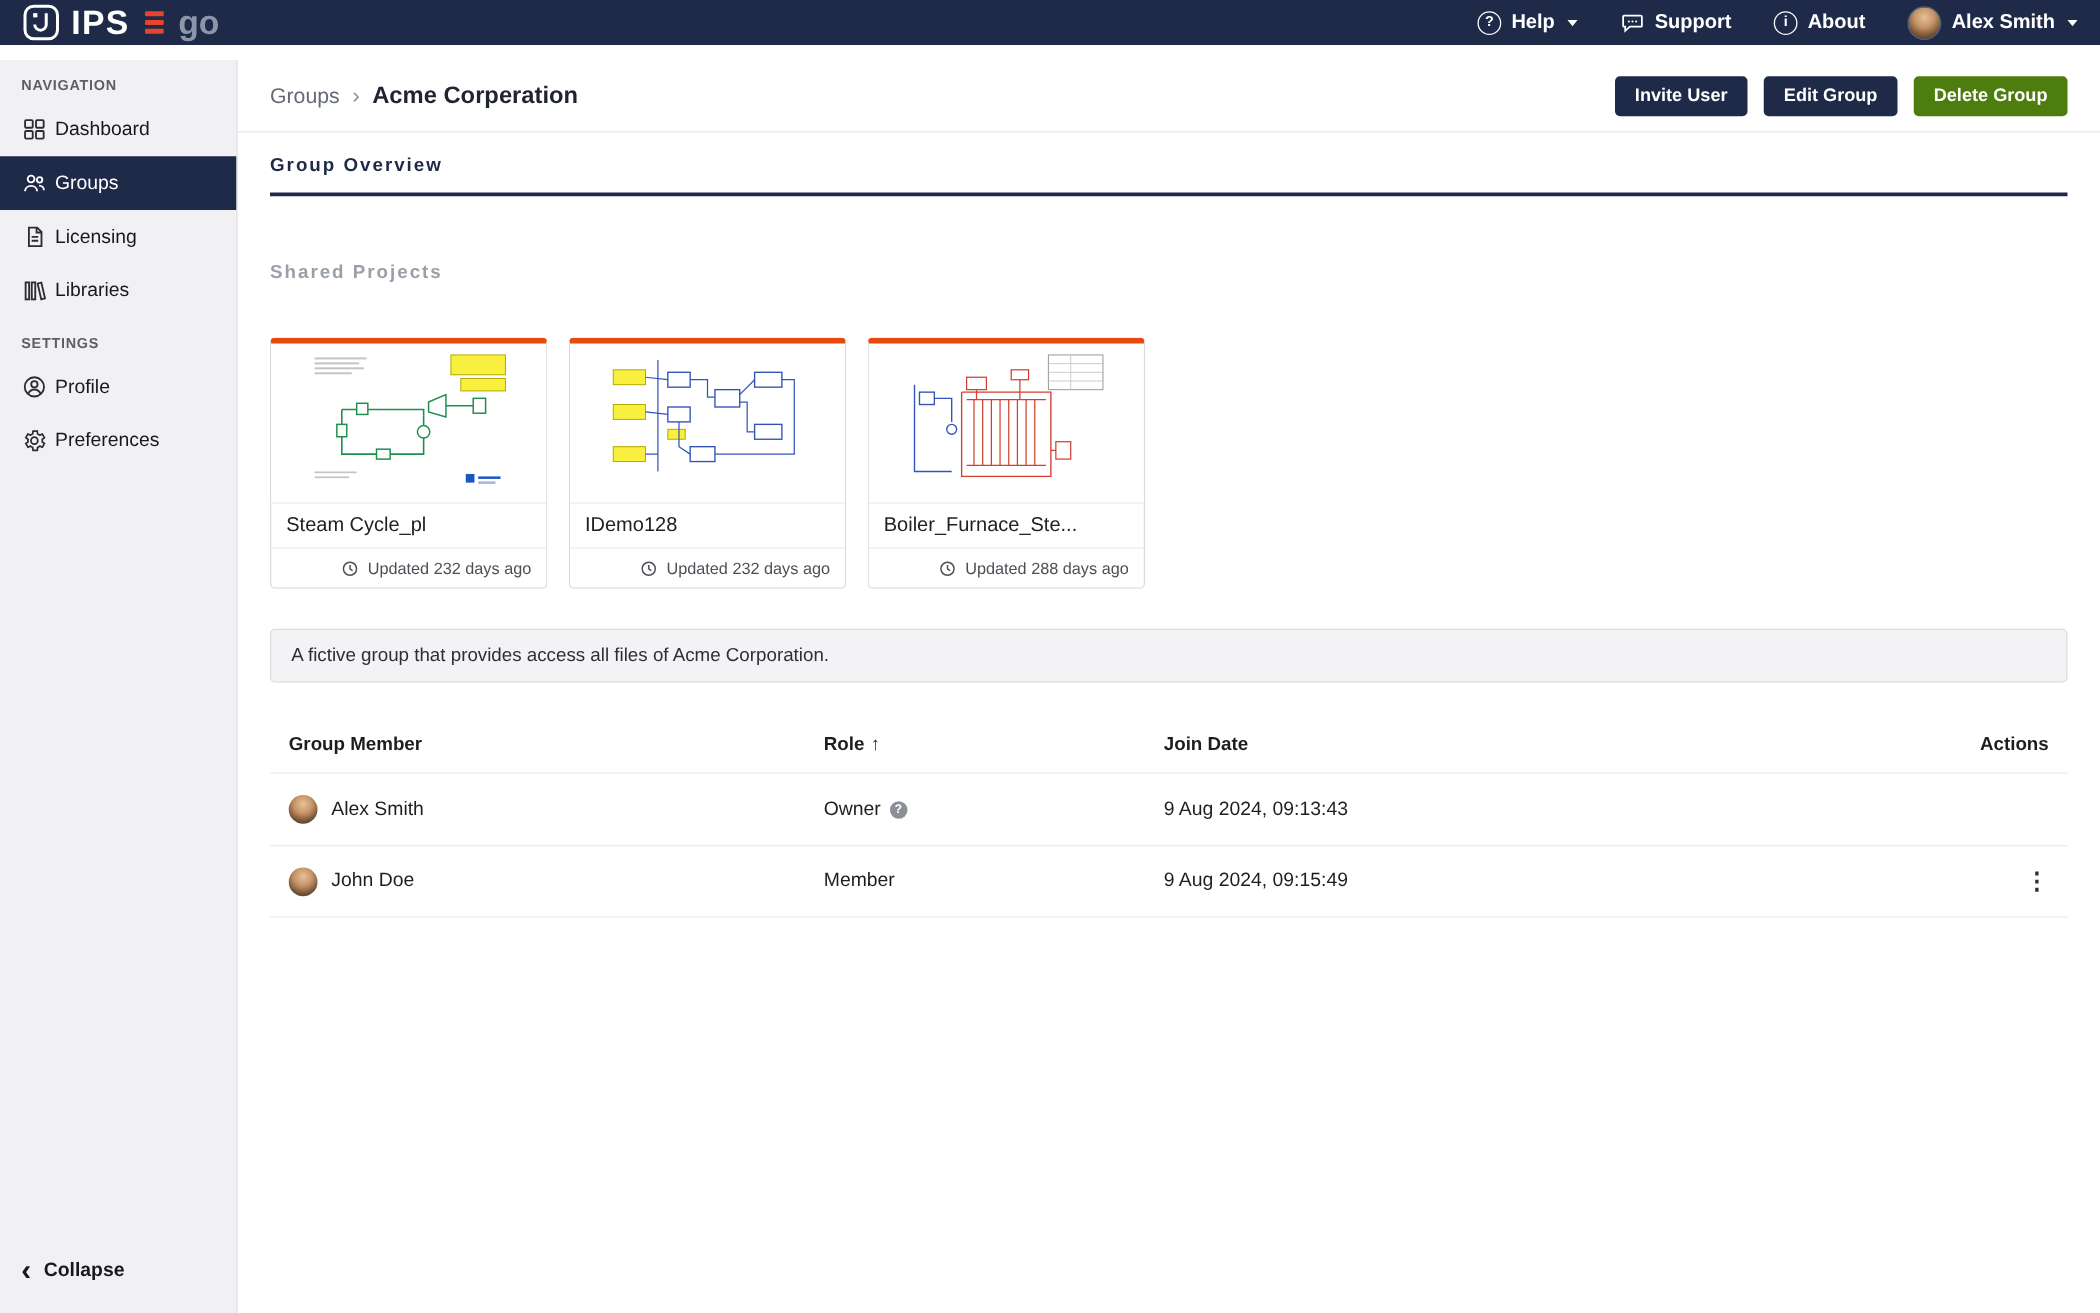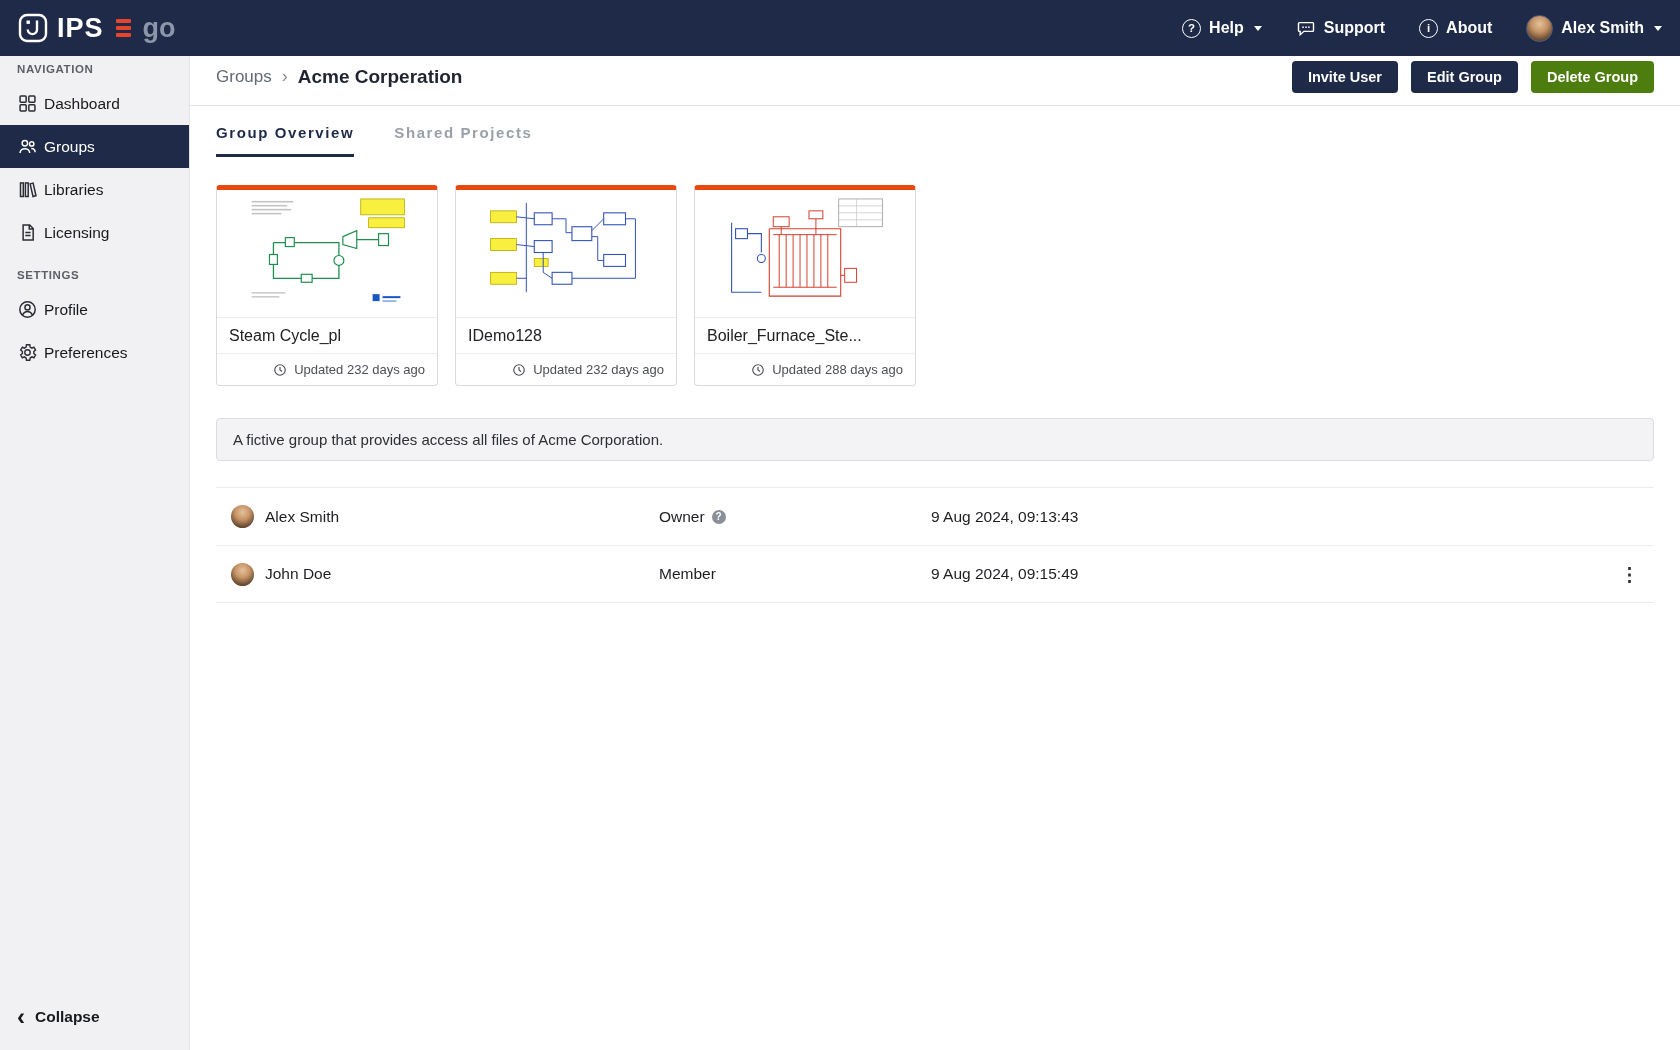--- a/index.html
+++ b/index.html
@@ -1,21 +1,21 @@
 <!DOCTYPE html>
 <html><head>
 <meta charset="utf-8">
 <style>
   * { box-sizing: border-box; margin: 0; padding: 0; }
   html, body { width: 1680px; height: 1050px; overflow: hidden; }
   body { font-family: "Liberation Sans", sans-serif; background: #fff; color: #1c1e21; }
 
   
   .topbar {
-    position: fixed; top: 0; left: 0; width: 100%; height: 56px;
+    position: fixed; top: 0; left: 0; width: 100%; height: 36px;
     background: #1e2a47; display: flex; align-items: center;
     padding: 0 18px; color: #fff; z-index: 10;
   }
   .brand { display: flex; align-items: center; gap: 9px; }
   .logo-mark { display: flex; align-items: center; }
   .brand-ips { font-size: 27px; font-weight: bold; letter-spacing: 1px; color: #fff; }
   .brand-bars { display: flex; flex-direction: column; gap: 3px; margin: 0 3px; }
   .brand-bars span { display: block; width: 15px; height: 4px; border-radius: 1px; background: #e8432c; }
   .brand-go { font-size: 27px; font-weight: bold; color: #8d96a8; }
   .topbar-menu { margin-left: auto; display: flex; align-items: center; gap: 34px; }
@@ -46,21 +46,21 @@
   .crumb-root { color: #636a75; font-size: 17px; cursor: pointer; }
   .crumb-sep { color: #8a8f98; font-size: 18px; margin: 0 10px; }
   .crumb-current { color: #1f2430; font-size: 19px; font-weight: bold; }
   .header-actions { margin-left: auto; display: flex; gap: 13px; }
   .btn { border: none; border-radius: 4px; padding: 8px 16px; font-family: inherit;
     font-size: 14.5px; font-weight: bold; color: #fff; cursor: pointer; }
   .btn-navy { background: #1e2a47; }
   .btn-red { background: #4d7c0f; }
 
   
-  .tabs { display: flex; gap: 40px; padding: 0 26px; margin-top: 18px; }
+  .tabs { display: flex; gap: 52px; padding: 0 26px; margin-top: 18px; flex-direction: column; }
   .tab { font-size: 15px; font-weight: bold; letter-spacing: 1.6px; color: #9aa0a8;
     padding-bottom: 13px; cursor: pointer; border-bottom: 3px solid transparent; }
   .tab.active { color: #1e2a47; border-bottom-color: #1e2a47; }
 
   
   .cards { display: flex; gap: 17px; padding: 28px 26px 0; }
   .card { width: 222px; background: #fff; border: 1px solid #dadade; border-top: 5px solid #e8490f;
     border-radius: 4px; overflow: hidden; cursor: pointer; }
   .card-thumb { height: 128px; background: #fff; border-bottom: 1px solid #ececef; padding: 3px; }
   .card-thumb svg { width: 100%; height: 100%; display: block; }
@@ -167,37 +167,37 @@
         <circle cx="16.8" cy="9" r="2.5"></circle>
         <path d="M16.3 14.3c2.6 0 4.4 1.8 4.4 4.3"></path>
       </svg>
     </span>
     <span>Groups</span>
   </div>
 
   <div class="side-item">
     <span class="sicon">
       <svg viewBox="0 0 24 24" fill="none" stroke="currentColor" stroke-width="1.7">
+        <path d="M7 3.5h7.5L18.5 7.5V20.5H7z"></path>
+          <path d="M14 3.5v4.5h4.5"></path>
+        <path d="M9.5 12h6M9.5 15.5h6"></path>
+      </svg>
+    </span>
+    <span>Licensing</span>
+  </div>
+
+  <div class="side-item">
+    <span class="sicon">
+      <svg viewBox="0 0 24 24" fill="none" stroke="currentColor" stroke-width="1.7">
         <rect x="4" y="4.5" width="3.2" height="15.5"></rect>
           <rect x="9.6" y="4.5" width="3.2" height="15.5"></rect>
         <path d="M15 5.6l3.4-.9 3.3 14.4-3.4.9z"></path>
       </svg>
     </span>
     <span>Libraries</span>
-  </div>
-
-  <div class="side-item">
-    <span class="sicon">
-      <svg viewBox="0 0 24 24" fill="none" stroke="currentColor" stroke-width="1.7">
-        <path d="M7 3.5h7.5L18.5 7.5V20.5H7z"></path>
-          <path d="M14 3.5v4.5h4.5"></path>
-        <path d="M9.5 12h6M9.5 15.5h6"></path>
-      </svg>
-    </span>
-    <span>Licensing</span>
   </div>
 
   <div class="side-section-label">SETTINGS</div>
 
   <div class="side-item">
     <span class="sicon">
       <svg viewBox="0 0 24 24" fill="none" stroke="currentColor" stroke-width="1.7">
         <circle cx="12" cy="12" r="8.8"></circle>
           <circle cx="12" cy="9.6" r="2.9"></circle>
         <path d="M6.3 18.3c1.2-2.5 3.3-3.9 5.7-3.9s4.5 1.4 5.7 3.9"></path>
@@ -358,20 +358,28 @@
           </svg>
         </span>
         <span>Updated 288 days ago</span>
       </div>
     </div>
   </div>
 
   <div class="desc-box">A fictive group that provides access all files of Acme Corporation.</div>
 
   <div class="members">
+    <div class="trow thead">
+      <div>Group Member</div>
+      <div>
+        <span>Role</span><span class="sort-arrow">↑</span>
+      </div>
+      <div>Join Date</div>
+      <div class="th-actions">Actions</div>
+    </div>
 
     <div class="trow tbody-row">
       <div class="member-cell">
         <span class="avatar-sm"></span>
         <span>Alex Smith</span>
       </div>
       <div class="role-cell">
         <span>Owner</span>
         <span class="help-dot">?</span>
       </div>

